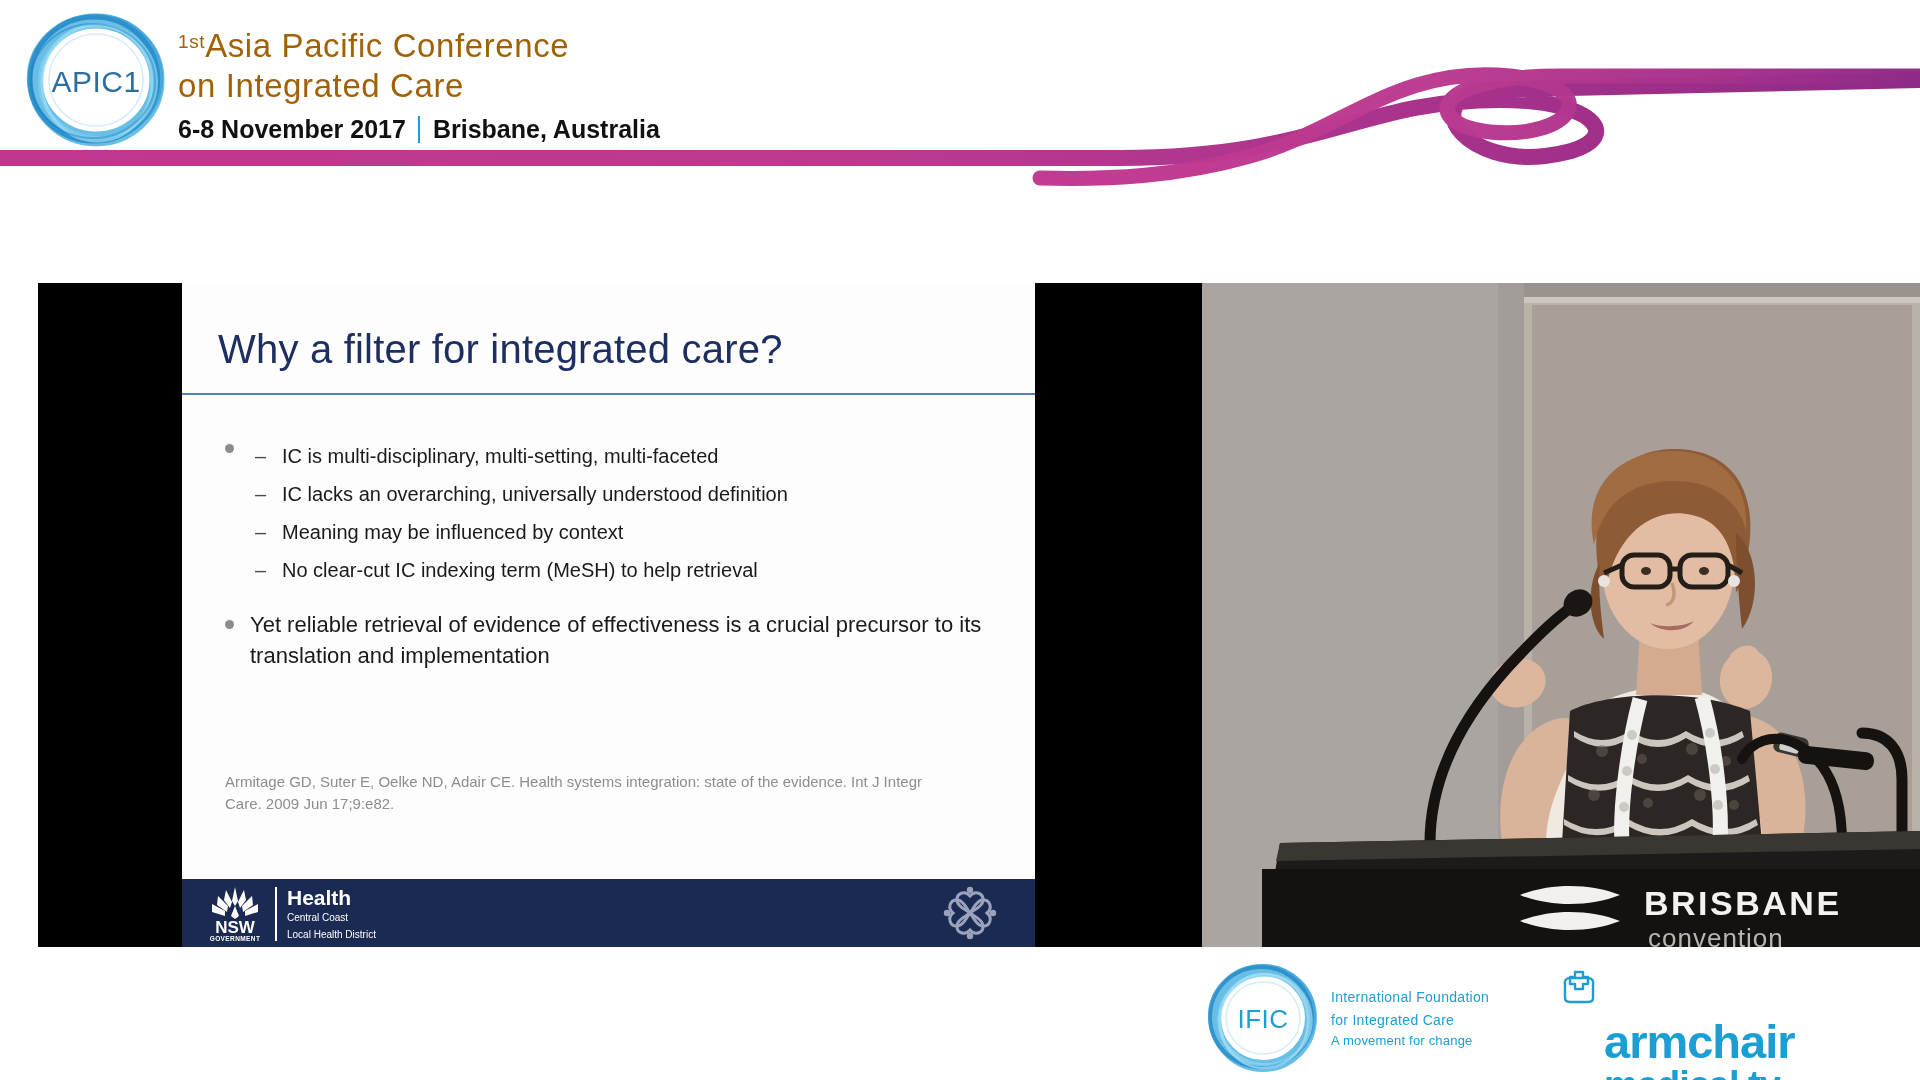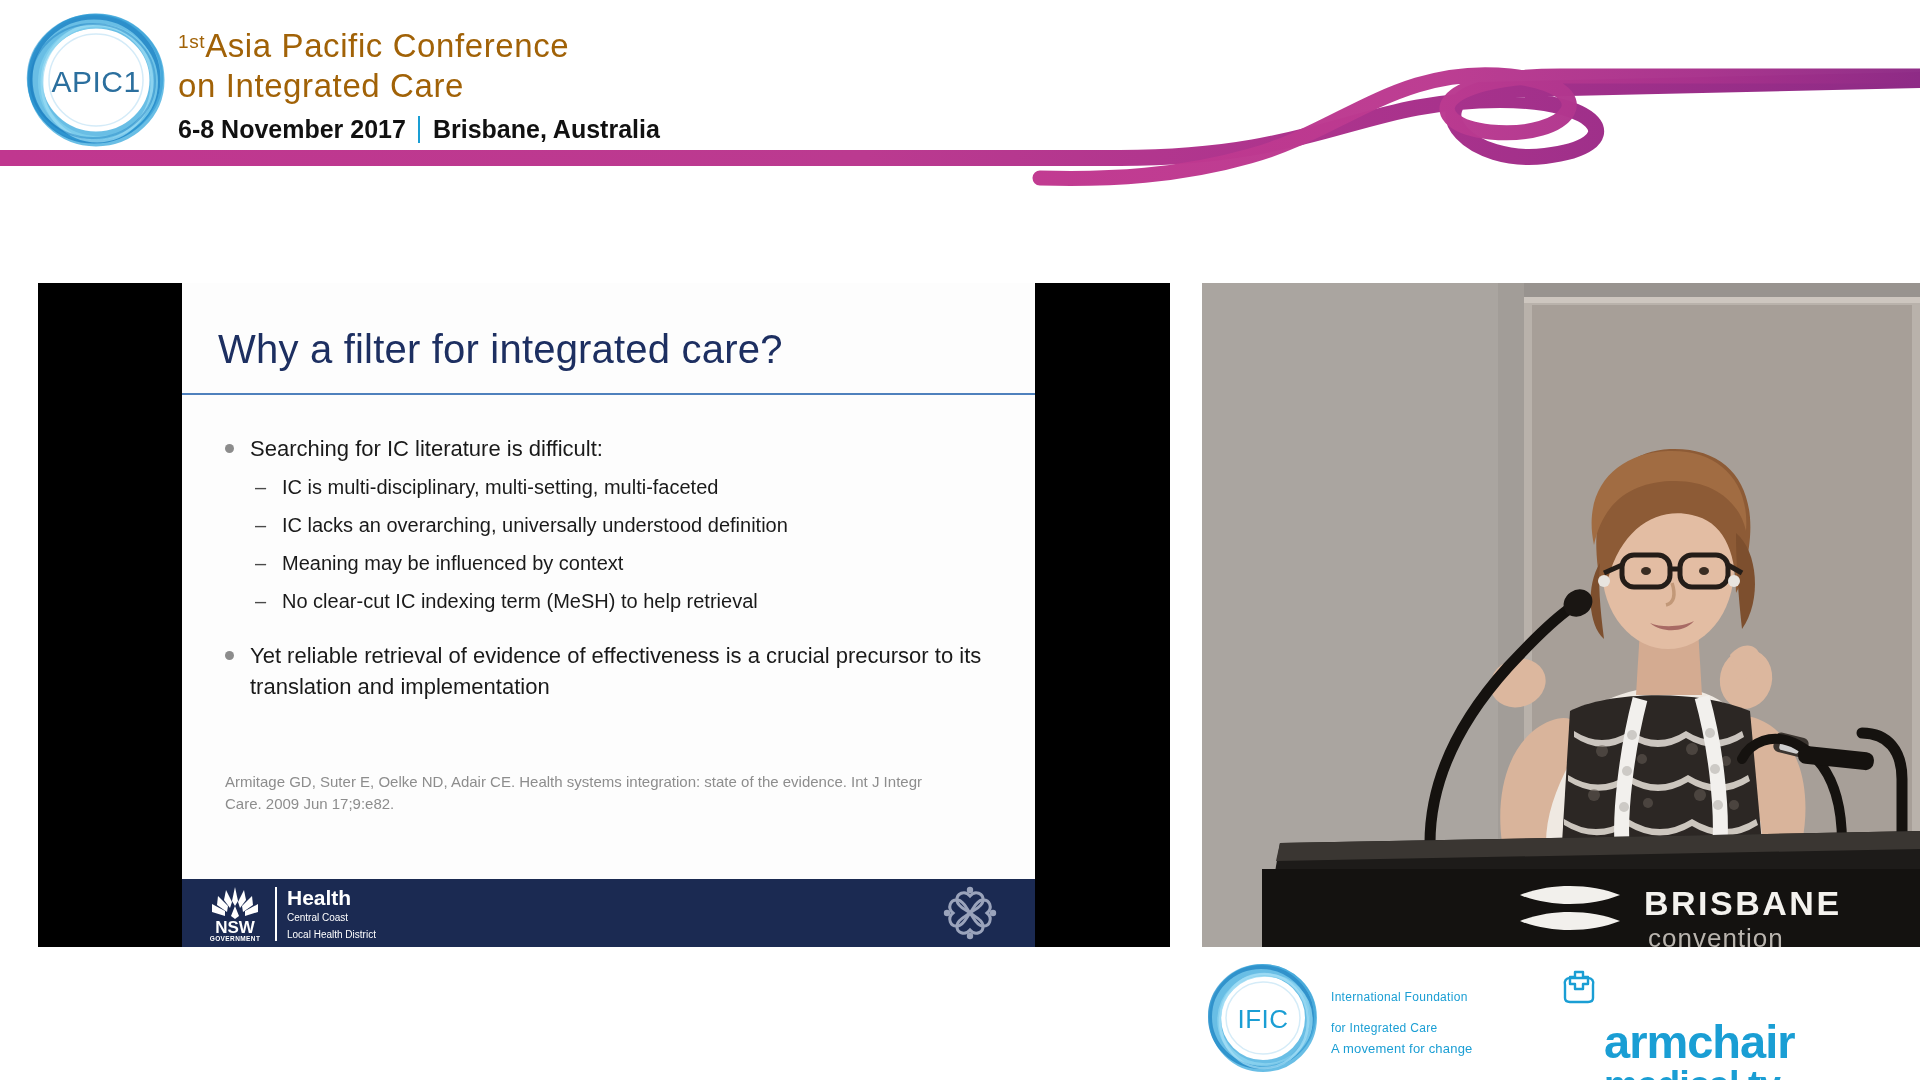--- a/index.html
+++ b/index.html
@@ -70,20 +70,21 @@
     width: 1920px; height: 186px;
     pointer-events: none;
   }
 
   
   #slide-panel {
     position: absolute;
     left: 38px; top: 283px;
     width: 1132px; height: 664px;
     background: #000000;
+    padding-left: 44px;
   }
   #slide-inner {
     position: absolute;
     left: 144px; top: 0;
     width: 853px; height: 664px;
     background: #fdfdfd;
     overflow: hidden;
   }
 
   #slide-title {
@@ -210,25 +211,24 @@
     position: absolute;
     left: 0; top: 0;
     display: flex;
     align-items: center;
   }
   #ific-wordmark {
     margin-left: 6px;
     color: #1a9ed4;
   }
   #ific-l1, #ific-l2 {
-    font-size: 12px;
+    font-size: 14px;
     line-height: 23px;
     letter-spacing: 0.3px;
     white-space: nowrap;
-    margin-top: 8px;
   }
   #ific-tag {
     font-size: 13px;
     line-height: 18px;
     letter-spacing: 0.2px;
     white-space: nowrap;
   }
   #armchair-logo {
     position: absolute;
     left: 352px; top: 4px;
@@ -316,21 +316,20 @@
 <div id="slide-panel">
   <div id="slide-inner">
 
     <div id="slide-title">Why a filter for integrated care?</div>
     <div id="slide-title-rule"></div>
 
     <div id="slide-bullets">
 
       <div class="blevel1">
         <span class="dot"></span>
-        <span>Searching for IC literature is difficult:</span>
       </div>
 
       <div class="blevel2">
         <span class="dash">–</span>
         <span>IC is multi-disciplinary, multi-setting, multi-faceted</span>
       </div>
       <div class="blevel2">
         <span class="dash">–</span>
         <span>IC lacks an overarching, universally understood definition</span>
       </div>

